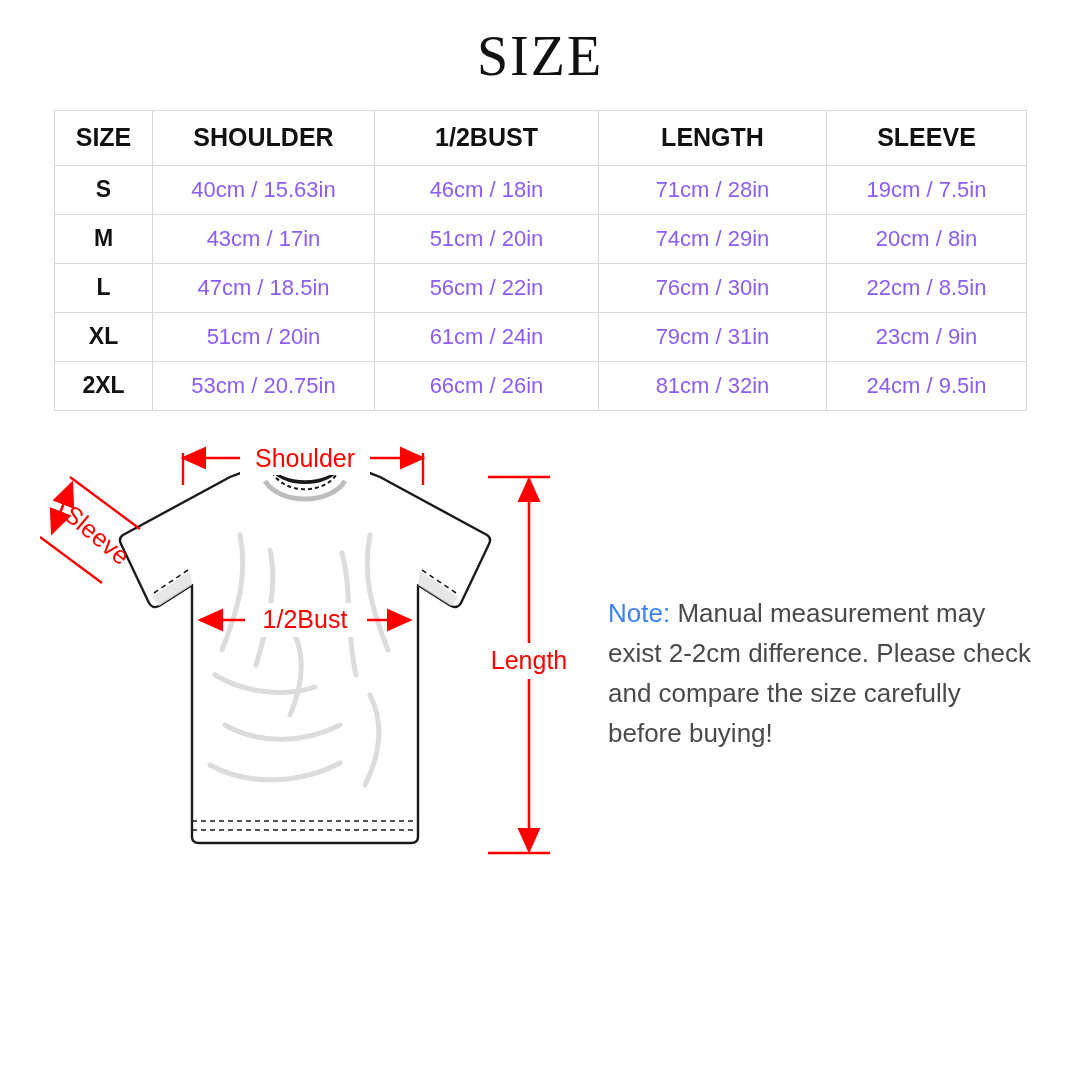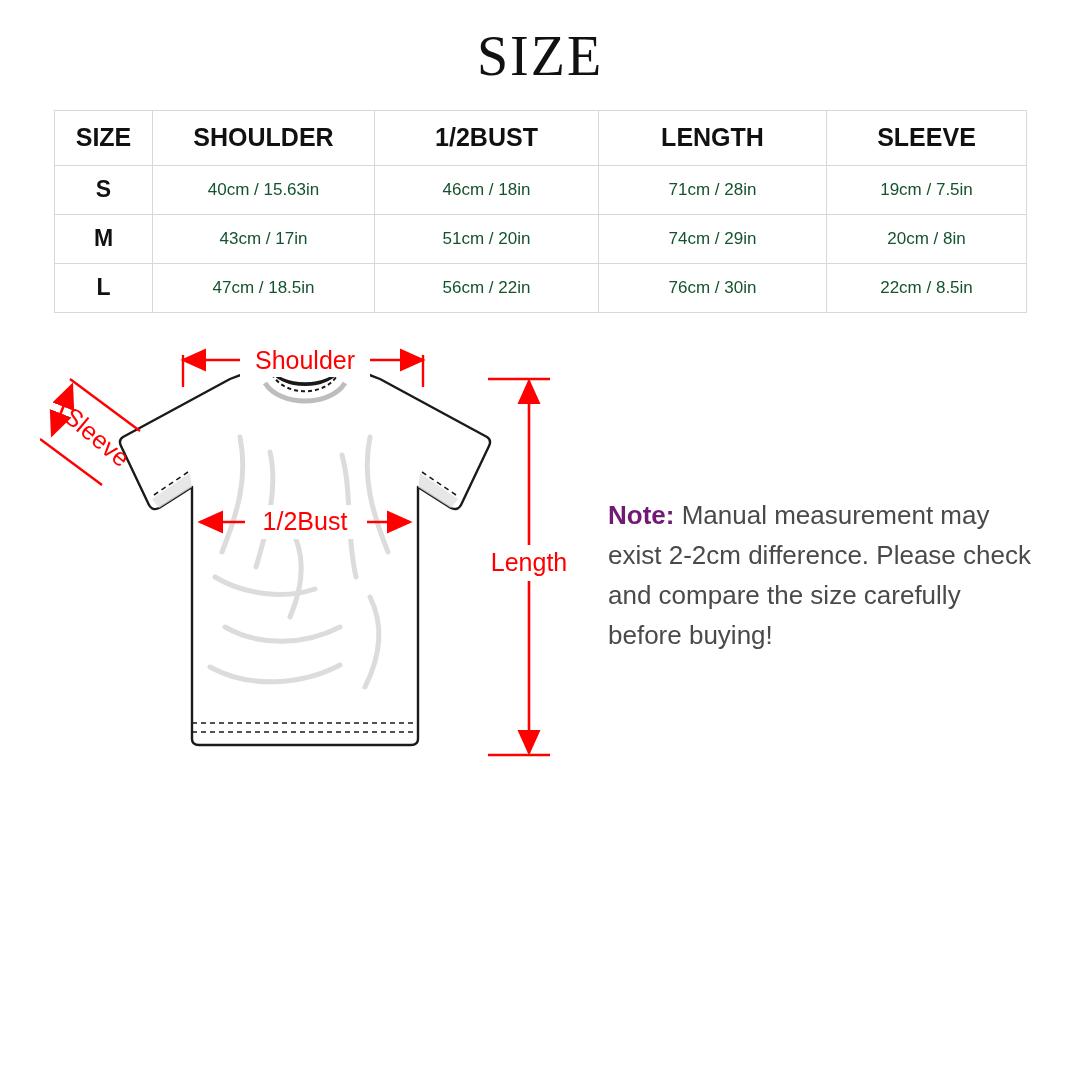--- a/index.html
+++ b/index.html
@@ -46,22 +46,22 @@
     height: 48px;
     padding: 0;
   }
   table.size-table thead th {
     font-size: 25px;
     font-weight: bold;
     height: 54px;
     color: #111;
   }
   table.size-table tbody td {
-    font-size: 17px;
-    color: #14532d;
+    font-size: 22px;
+    color: #8b5cf6;
   }
   table.size-table tbody td.size-cell {
     font-weight: bold;
     font-size: 23px;
     color: #111;
   }
   col.c-size { width: 98px; }
   col.c-shoulder { width: 222px; }
   col.c-bust { width: 224px; }
   col.c-length { width: 228px; }
@@ -84,22 +84,22 @@
   .note {
     position: absolute;
     left: 608px;
     top: 168px;
     width: 430px;
     font-size: 26px;
     line-height: 1.55;
     color: #4a4a4a;
   }
   .note b {
-    color: #701a75;
-    font-weight: bold;
+    color: #3b82f6;
+    font-weight: normal;
   }
 </style>
 </head>
 <body>
 
 <h1 class="title">SIZE</h1>
 
 <div class="table-wrap">
   <table class="size-table">
     <colgroup>
@@ -132,20 +132,34 @@
         <td>51cm / 20in</td>
         <td>74cm / 29in</td>
         <td>20cm / 8in</td>
       </tr>
       <tr>
         <td class="size-cell">L</td>
         <td>47cm / 18.5in</td>
         <td>56cm / 22in</td>
         <td>76cm / 30in</td>
         <td>22cm / 8.5in</td>
+      </tr>
+      <tr>
+        <td class="size-cell">XL</td>
+        <td>51cm / 20in</td>
+        <td>61cm / 24in</td>
+        <td>79cm / 31in</td>
+        <td>23cm / 9in</td>
+      </tr>
+      <tr>
+        <td class="size-cell">2XL</td>
+        <td>53cm / 20.75in</td>
+        <td>66cm / 26in</td>
+        <td>81cm / 32in</td>
+        <td>24cm / 9.5in</td>
       </tr>
     </tbody>
   </table>
 </div>
 
 <div class="lower">
 
   <svg class="shirt-svg" width="560" height="470" viewBox="0 0 560 470">
 
     <defs>

